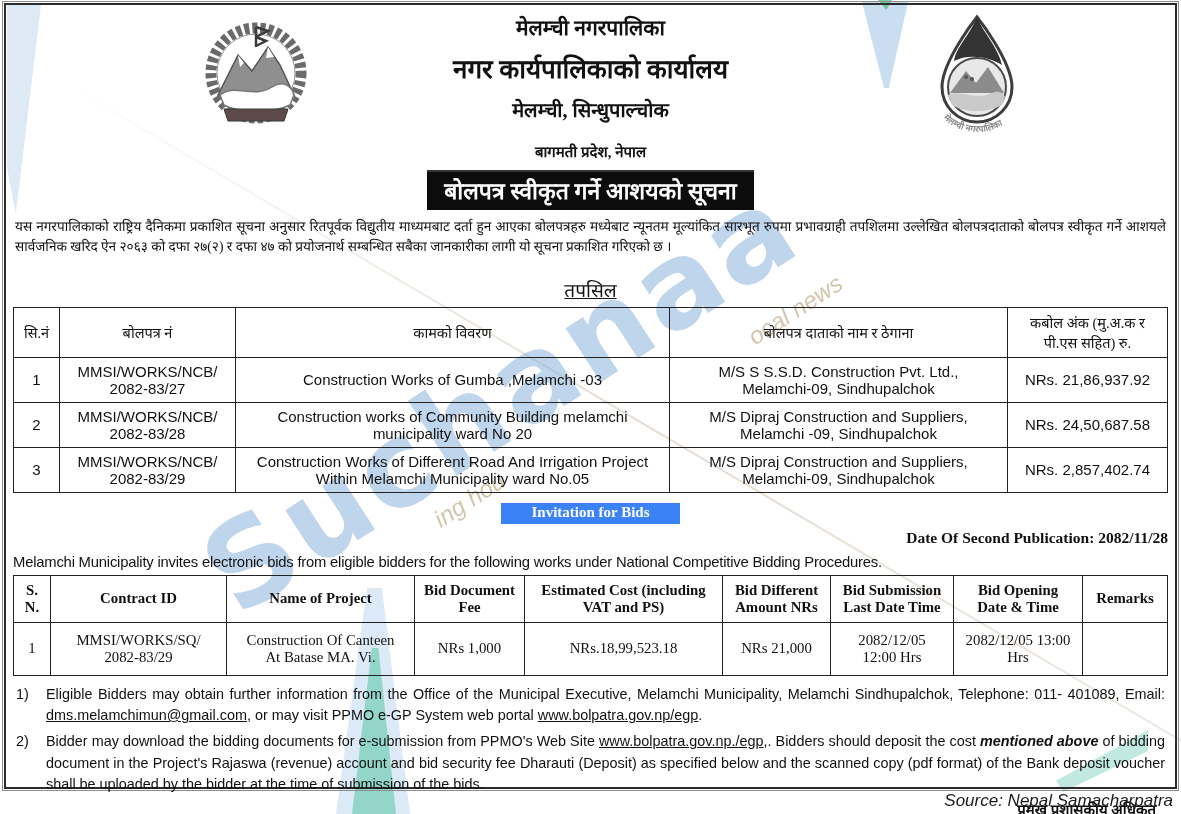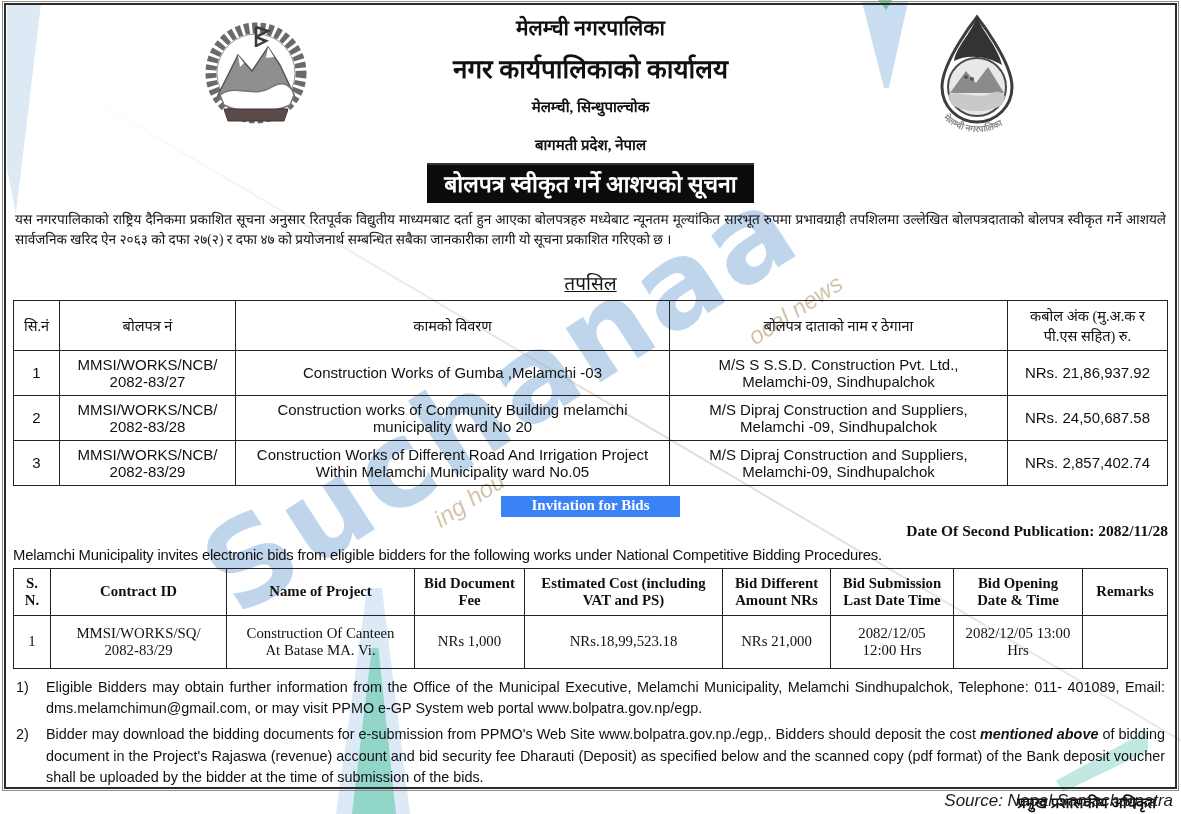--- a/index.html
+++ b/index.html
@@ -57,21 +57,21 @@
   .foldline {
     position:absolute; left:70px; top:85px; width:1320px; height:2px;
     background:linear-gradient(to right, rgba(187,166,140,0.0), rgba(187,166,140,0.4), rgba(187,166,140,0.25));
     transform:rotate(30.5deg); transform-origin:left top;
   }
 
   
   .np { font-family:"Liberation Serif","DejaVu Sans",serif; }
   .h-muni  { text-align:center; font-weight:bold; font-size:21px; margin-top:2px; }
   .h-office{ text-align:center; font-weight:bold; font-size:26px; margin-top:9px; }
-  .h-addr1 { text-align:center; font-weight:bold; font-size:15px; margin-top:10px; }
+  .h-addr1 { text-align:center; font-weight:bold; font-size:20px; margin-top:10px; }
   .h-addr2 { text-align:center; font-weight:bold; font-size:15px; margin-top:18px; }
   .logo { position:absolute; }
   .logo-left  { left:188px; top:8px;  width:125px; height:118px; }
   .logo-right { left:912px; top:8px;  width:118px; height:128px; }
 
   .banner-np {
     display:table; margin:9px auto 0; background:#0c0c0c; color:#fff;
     font-weight:bold; font-size:23px; padding:2px 17px 4px; border-top:2px solid #333;
   }
   .pubdate { text-align:center; font-weight:bold; font-size:15px; margin-top:7px; }
@@ -99,21 +99,21 @@
 
   .t2 { margin-top:5px; font-family:"Liberation Serif",serif; }
   .t2 th { font-weight:bold; font-size:14.8px; height:47px; }
   .t2 td { font-size:14.8px; height:53px; }
 
   
   .notes { margin:8px 3px 0; }
   .note { display:flex; font-size:14.4px; line-height:1.48; margin-top:5px; }
   .note-num { width:30px; flex:none; }
   .note-body { flex:1; text-align:justify; }
-  .lnk { }
+  .lnk { text-decoration:underline; }
   .em-bi { font-weight:bold; font-style:italic; }
 
   .signature { text-align:right; font-weight:bold; font-size:15px; margin:4px 12px 0; }
 
   .source {
     position:absolute; right:8px; top:791px; z-index:2;
     font-style:italic; font-size:17px; color:#1c1c1c;
   }
 </style>
 </head>

